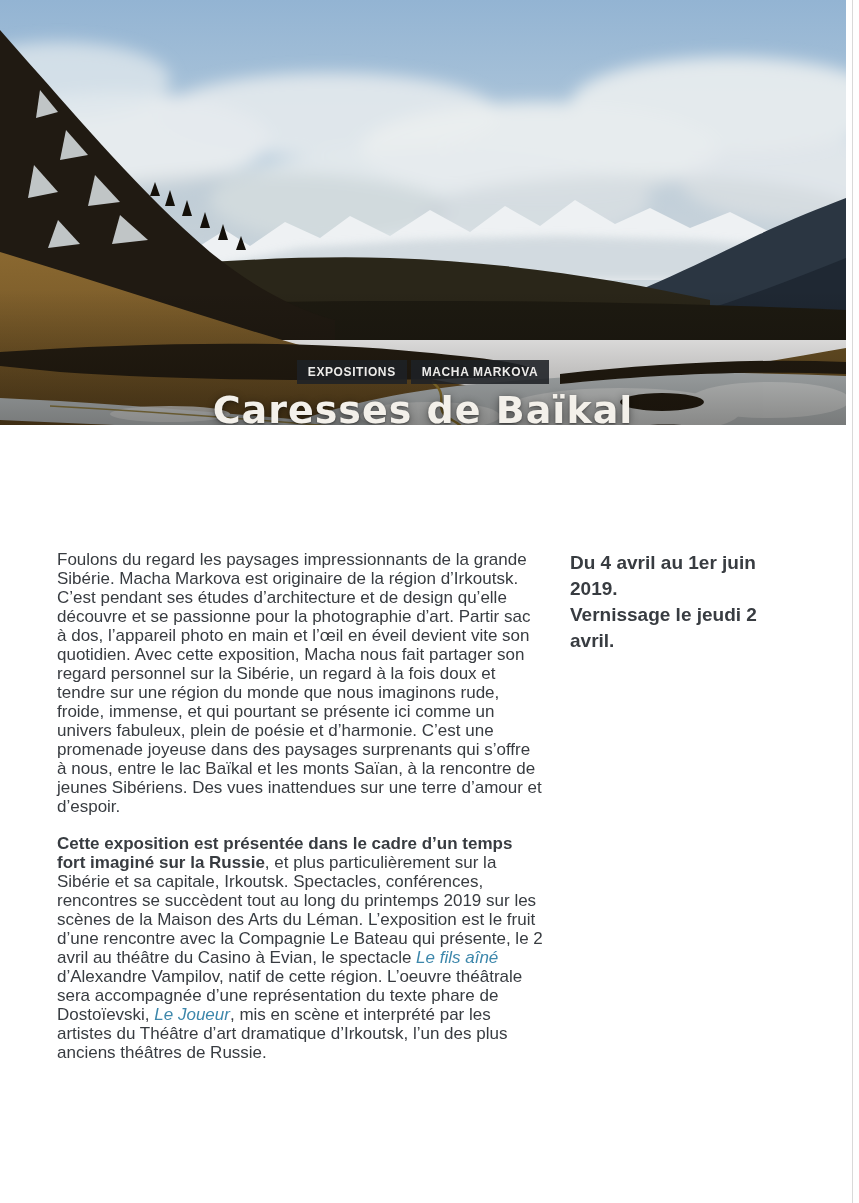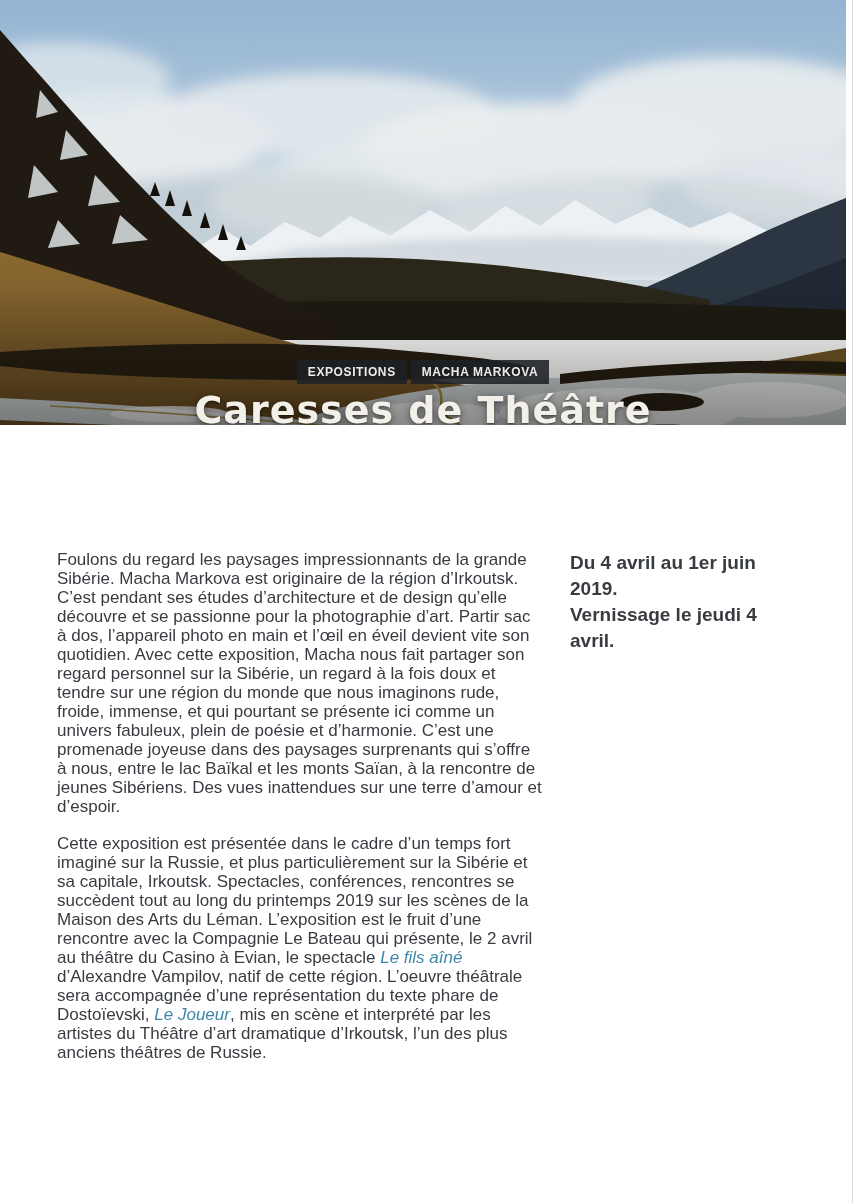--- a/index.html
+++ b/index.html
@@ -56,21 +56,21 @@
     position: absolute; top: 498px; left: 0;
     width: 846px;
     padding: 52px 60px 0 57px;
     display: flex;
   }
   .main-col { flex: 0 0 487px; }
   .main-col p {
     font-size: 17px; line-height: 19px;
     margin: 0 0 18px 0;
   }
-  .main-col strong { font-weight: normal; }
+  .main-col strong { font-weight: bold; }
   .txt-link {
     color: var(--link, #3d87ab);
     font-style: italic;
     text-decoration: none;
     cursor: pointer;
   }
   .aside-col {
     flex: 1 1 auto;
     margin-left 26px;
     padding-left: 26px;
@@ -173,33 +173,33 @@
 
     <path fill="#4a3717" d="M0,430 C150,436 300,444 440,452 C600,460 740,462 846,458 L846,498 L0,498 Z"></path>
     <rect x="0" y="290" width="846" height="208" fill="url(#fore)"></rect>
   </svg>
 
   <div class="badges">
     <span class="badge">EXPOSITIONS</span>
     <span class="badge">MACHA MARKOVA</span>
   </div>
 
-  <h1 class="hero-title">Caresses de Théâtre</h1>
+  <h1 class="hero-title">Caresses de Baïkal</h1>
 
   <div class="scroll-down">
     <svg width="48" height="28" viewBox="0 0 48 28">
       <polyline points="4,4 24,22 44,4" fill="none" stroke="#f5f4f1" stroke-width="3.6" stroke-linecap="round" stroke-linejoin="round" opacity="0.92"></polyline>
     </svg>
   </div>
 </div>
 
 <div class="page-edge-line"></div>
 
 <div class="content">
   <div class="main-col">
     <p>Foulons du regard les paysages impressionnants de la grande Sibérie. Macha Markova est originaire de la région d’Irkoutsk. C’est pendant ses études d’architecture et de design qu’elle découvre et se passionne pour la photographie d’art. Partir sac à dos, l’appareil photo en main et l’œil en éveil devient vite son quotidien. Avec cette exposition, Macha nous fait partager son regard personnel sur la Sibérie, un regard à la fois doux et tendre sur une région du monde que nous imaginons rude, froide, immense, et qui pourtant se présente ici comme un univers fabuleux, plein de poésie et d’harmonie. C’est une promenade joyeuse dans des paysages surprenants qui s’offre à nous, entre le lac Baïkal et les monts Saïan, à la rencontre de jeunes Sibériens. Des vues inattendues sur une terre d’amour et d’espoir.</p>
     <p id="body-paragraph"><strong>Cette exposition est présentée dans le cadre d’un temps fort imaginé sur la Russie</strong><span>, et plus particulièrement sur la Sibérie et sa capitale, Irkoutsk. Spectacles, conférences, rencontres se succèdent tout au long du printemps 2019 sur les scènes de la Maison des Arts du Léman. L’exposition est le fruit d’une rencontre avec la Compagnie Le Bateau qui présente, le 2 avril au théâtre du Casino à Evian, le spectacle </span><a class="txt-link">Le fils aîné</a><span> d’Alexandre Vampilov, natif de cette région. L’oeuvre théâtrale sera accompagnée d’une représentation du texte phare de Dostoïevski, </span><a class="txt-link">Le Joueur</a><span>, mis en scène et interprété par les artistes du Théâtre d’art dramatique d’Irkoutsk, l’un des plus anciens théâtres de Russie.</span></p>
   </div>
   <div class="aside-col">
     <div class="date-line">Du 4 avril au 1er juin 2019.</div>
-    <div class="date-line">Vernissage le jeudi 4 avril.</div>
+    <div class="date-line">Vernissage le jeudi 2 avril.</div>
   </div>
 </div>
 
 </body></html>

